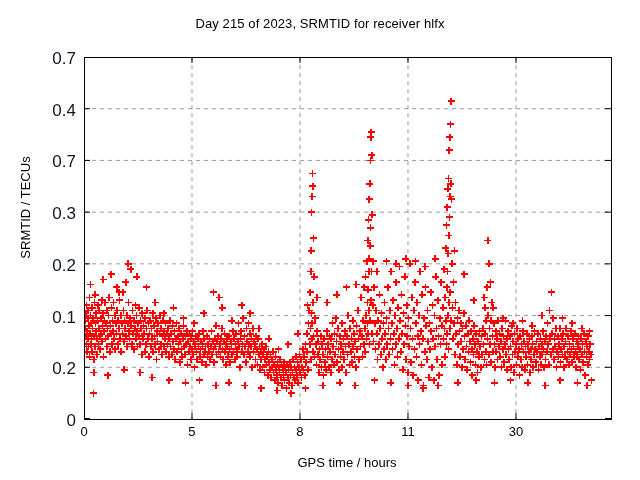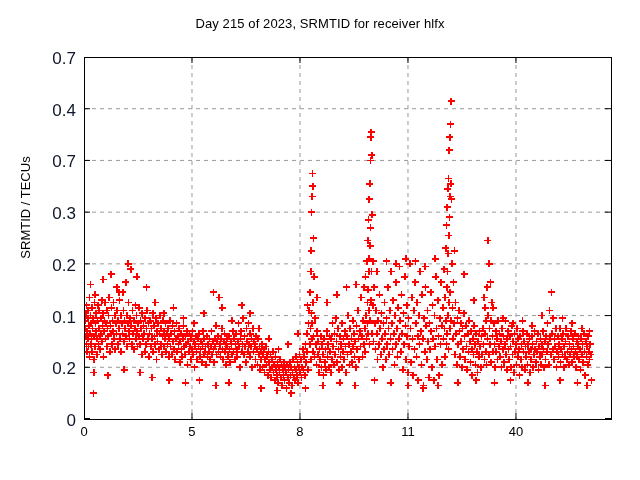--- a/index.html
+++ b/index.html
@@ -187,18 +187,19 @@
       <div class="xtick-wrap" style="left: 191.992px;">
         <span>5</span>
       </div>
       <div class="xtick-wrap" style="left: 299.984px;">
         <span>8</span>
       </div>
       <div class="xtick-wrap" style="left: 407.975px;">
         <span>11</span>
       </div>
       <div class="xtick-wrap" style="left: 515.967px;">
-        <span>40</span>
+        <span>30</span>
       </div>
     </div>
 
+  <div class="xlabel">GPS time / hours</div>
 
 </div>
 
 </body></html>

